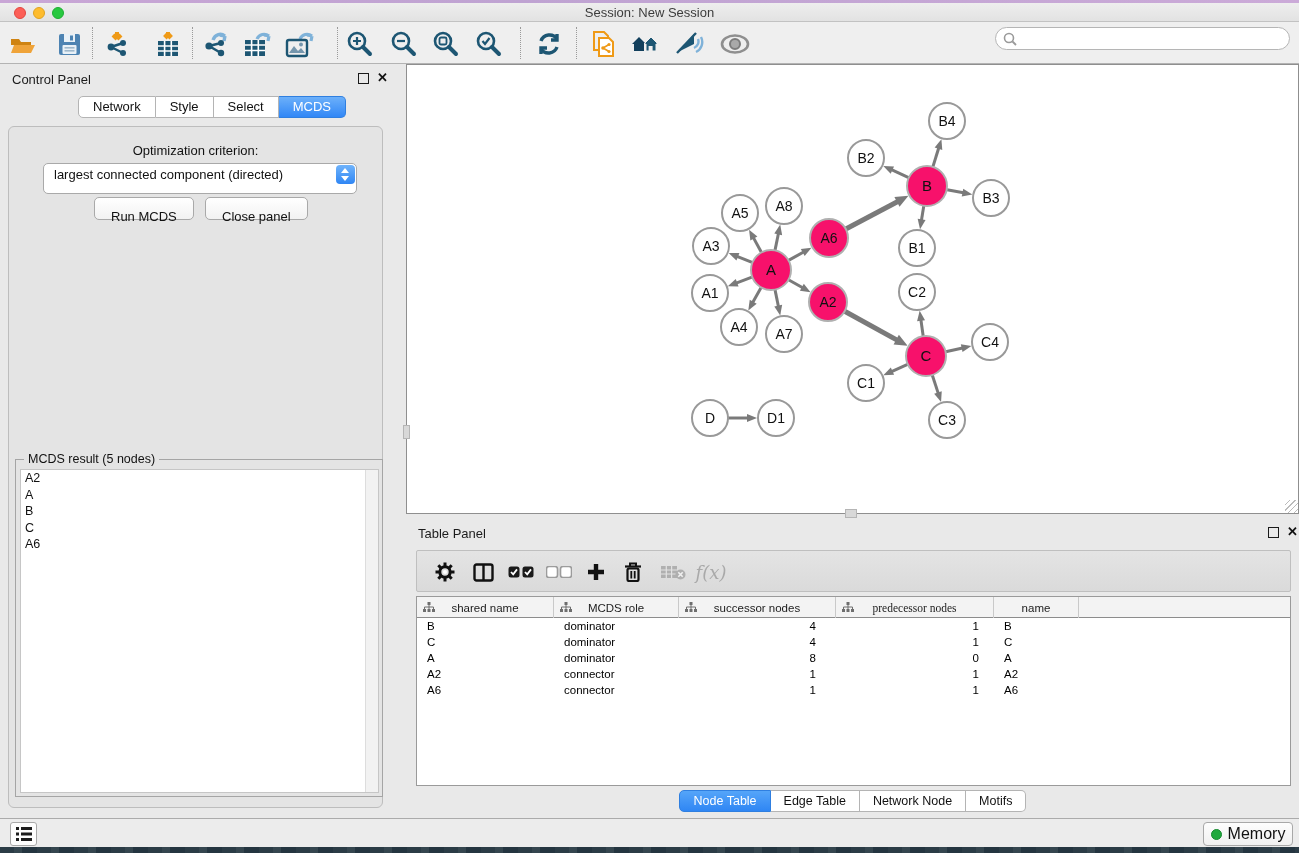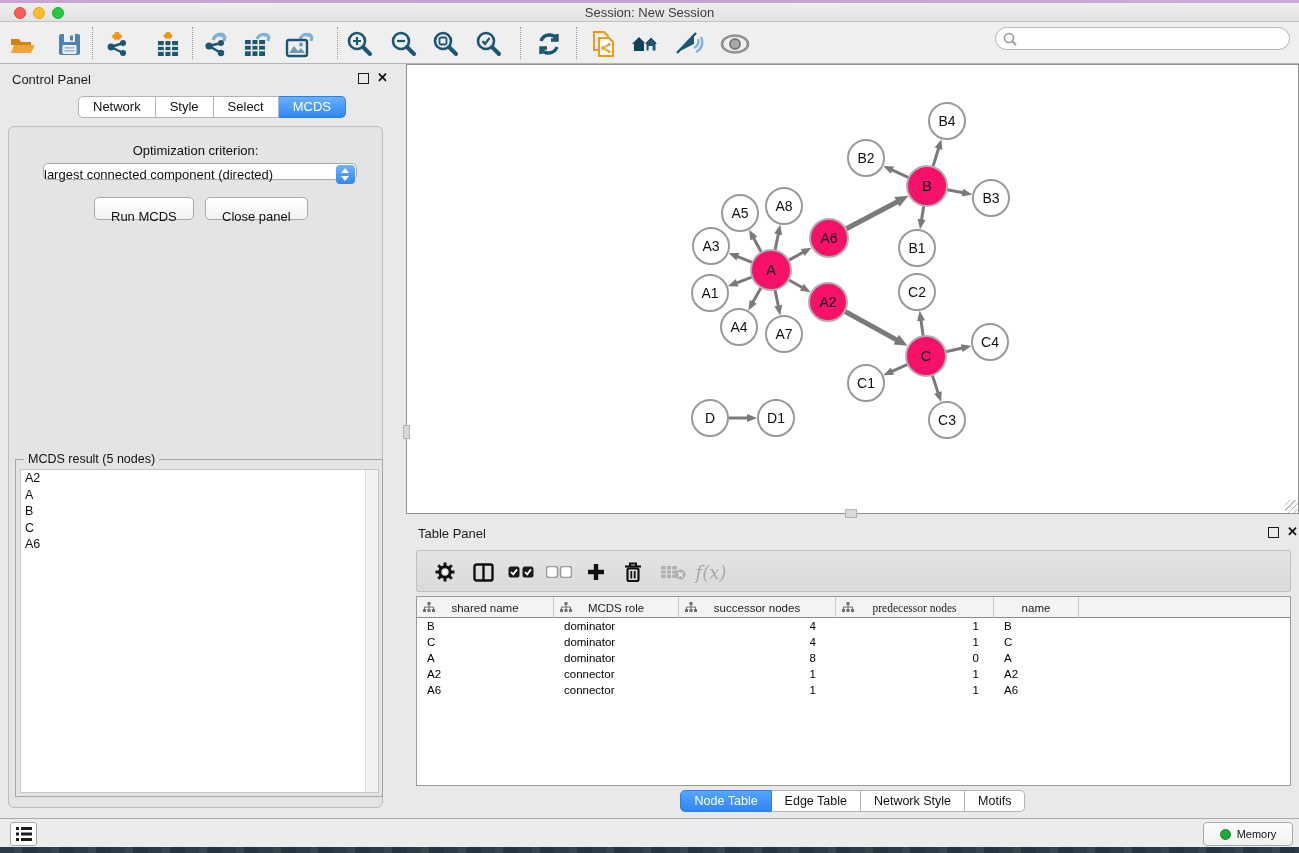--- a/index.html
+++ b/index.html
@@ -33,21 +33,21 @@
   #cp-title { position:absolute; left:12px; top:8px; font-size:13px; color:#1c1c1c; }
   .panel-float { position:absolute; top:9px; width:11px; height:11px; border:1.5px solid #1a1a1a; }
   .panel-close { position:absolute; top:7px; font-size:13px; font-weight:bold; color:#111; line-height:14px; }
   #cp-tabs { position:absolute; left:78px; top:32px; height:22px; display:flex; }
   .seg { height:22px; font-size:13px; line-height:20px; padding:0 14px; background:#fff; border:1px solid #b4b4b4; border-left:none; color:#111; }
   .seg:first-child { border-left:1px solid #b4b4b4; border-radius:5px 0 0 5px; }
   .seg:last-child { border-radius:0 5px 5px 0; }
   .seg.active { background:linear-gradient(#6cb0fa,#3187f6); border-color:#2f7fe0; color:#fff; }
   #cp-inner { position:absolute; left:8px; top:62px; width:375px; height:682px; background:#e4e4e4; border:1px solid #bdbdbd; border-radius:6px; }
   #opt-label { position:absolute; left:0; top:16px; width:100%; text-align:center; font-size:13px; color:#111; }
-  #criterion { position:absolute; left:34px; top:36px; width:314px; height:17px; background:#fff; border:1px solid #a9a9a9; border-radius:5px; font-size:13px; line-height:21px; color:#111; }
+  #criterion { position:absolute; left:34px; top:36px; width:314px; height:31px; background:#fff; border:1px solid #a9a9a9; border-radius:5px; font-size:13px; line-height:21px; color:#111; padding-left:10px; }
   #criterion .stepper { position:absolute; right:1px; top:1px; width:19px; height:19px; border-radius:4px; background:linear-gradient(#6fb3fb,#2f86f4); }
   .chev { position:absolute; left:5px; width:0; height:0; border-left:4.5px solid transparent; border-right:4.5px solid transparent; }
   .chev.up { top:3px; border-bottom:5px solid #fff; }
   .chev.down { bottom:3px; border-top:5px solid #fff; }
   .cp-btn { position:absolute; top:70px; height:23px; background:linear-gradient(#ffffff,#f2f2f2); border:1px solid #a9a9a9; border-radius:5px; font-size:13px; color:#111; padding:8px 16px; line-height:21px; }
   #group-box { position:absolute; left:6px; top:332px; width:368px; height:338px; border:1px solid #a5a5a5; }
   #group-title { position:absolute; left:8px; top:-8px; background:#e4e4e4; padding:0 4px; font-size:12.5px; color:#111; }
   #mcds-list { position:absolute; left:4px; top:9px; width:359px; height:324px; background:#fff; border:1px solid #c6c6c6; font-size:12.5px; color:#111; }
   #mcds-list .li { padding:1px 0 1px 4px; line-height:14.5px; }
   #mcds-scroll { position:absolute; right:0; top:0; width:13px; height:100%; background:#f2f2f2; border-left:1px solid #ddd; }
@@ -77,21 +77,21 @@
   .tcell { font-size:11.5px; color:#000; line-height:16px; white-space:nowrap; overflow:hidden; }
   #tp-tabs { position:absolute; left:0; top:268px; width:100%; display:flex; justify-content:center; }
   .tab2 { height:22px; font-size:12.5px; line-height:20px; padding:0 13px; background:#fff; border:1px solid #b4b4b4; border-left:none; color:#111; }
   .tab2:first-child { border-left:1px solid #b4b4b4; border-radius:5px 0 0 5px;padding-left:14px; }
   .tab2:last-child { border-radius:0 5px 5px 0; }
   .tab2.active { background:linear-gradient(#55a5f9,#2f86f4); border-color:#2f7fe0; color:#fff; }
 
   
   #statusbar { left:0; top:818px; width:1299px; height:29px; background:#ececec; border-top:1px solid #ababab; }
   #list-btn { position:absolute; left:10px; top:3px; width:27px; height:24px; background:#fdfdfd; border:1px solid #a8a8a8; border-radius:3px; display:flex; align-items:center; justify-content:center; }
-  #memory-btn { position:absolute; right:6px; top:3px; width:90px; height:24px; background:linear-gradient(#fdfdfd,#f0f0f0); border:1px solid #a8a8a8; border-radius:4px; display:flex; align-items:center; justify-content:center; gap:6px; font-size:11px; color:#111; }
+  #memory-btn { position:absolute; right:6px; top:3px; width:90px; height:24px; background:linear-gradient(#fdfdfd,#f0f0f0); border:1px solid #a8a8a8; border-radius:4px; display:flex; align-items:center; justify-content:center; gap:6px; font-size:16px; color:#111; }
   #memory-dot { width:11px; height:11px; border-radius:50%; background:#1fa83d; border:1px solid #168a2f; }
 </style>
 </head>
 <body>
 
 <div id="desktop-top" class="abs"></div>
 
 <div id="titlebar" class="abs">
   <div class="tl red" style="left:14px"></div>
   <div class="tl yellow" style="left:33px"></div>
@@ -564,21 +564,21 @@
           <div class="tcell" style="width: 157px; text-align: right; padding-right: 20px;">1</div>
           <div class="tcell" style="width: 158px; text-align: right; padding-right: 15px;">1</div>
           <div class="tcell" style="width: 85px; padding-left: 10px;">A6</div>
         </div>
       </div>
   </div>
 
   <div id="tp-tabs">
       <div class="tab2 active">Node Table</div>
       <div class="tab2">Edge Table</div>
-      <div class="tab2">Network Style</div>
+      <div class="tab2">Network Node</div>
       <div class="tab2">Motifs</div>
     </div>
 </div>
 
 <div id="statusbar" class="abs">
   <div id="list-btn">
     <svg width="16" height="14">
         <g fill="#1c1c1c">
           <rect x="0" y="0" width="3" height="3"></rect>
           <rect x="5" y="0" width="11" height="3"></rect>

